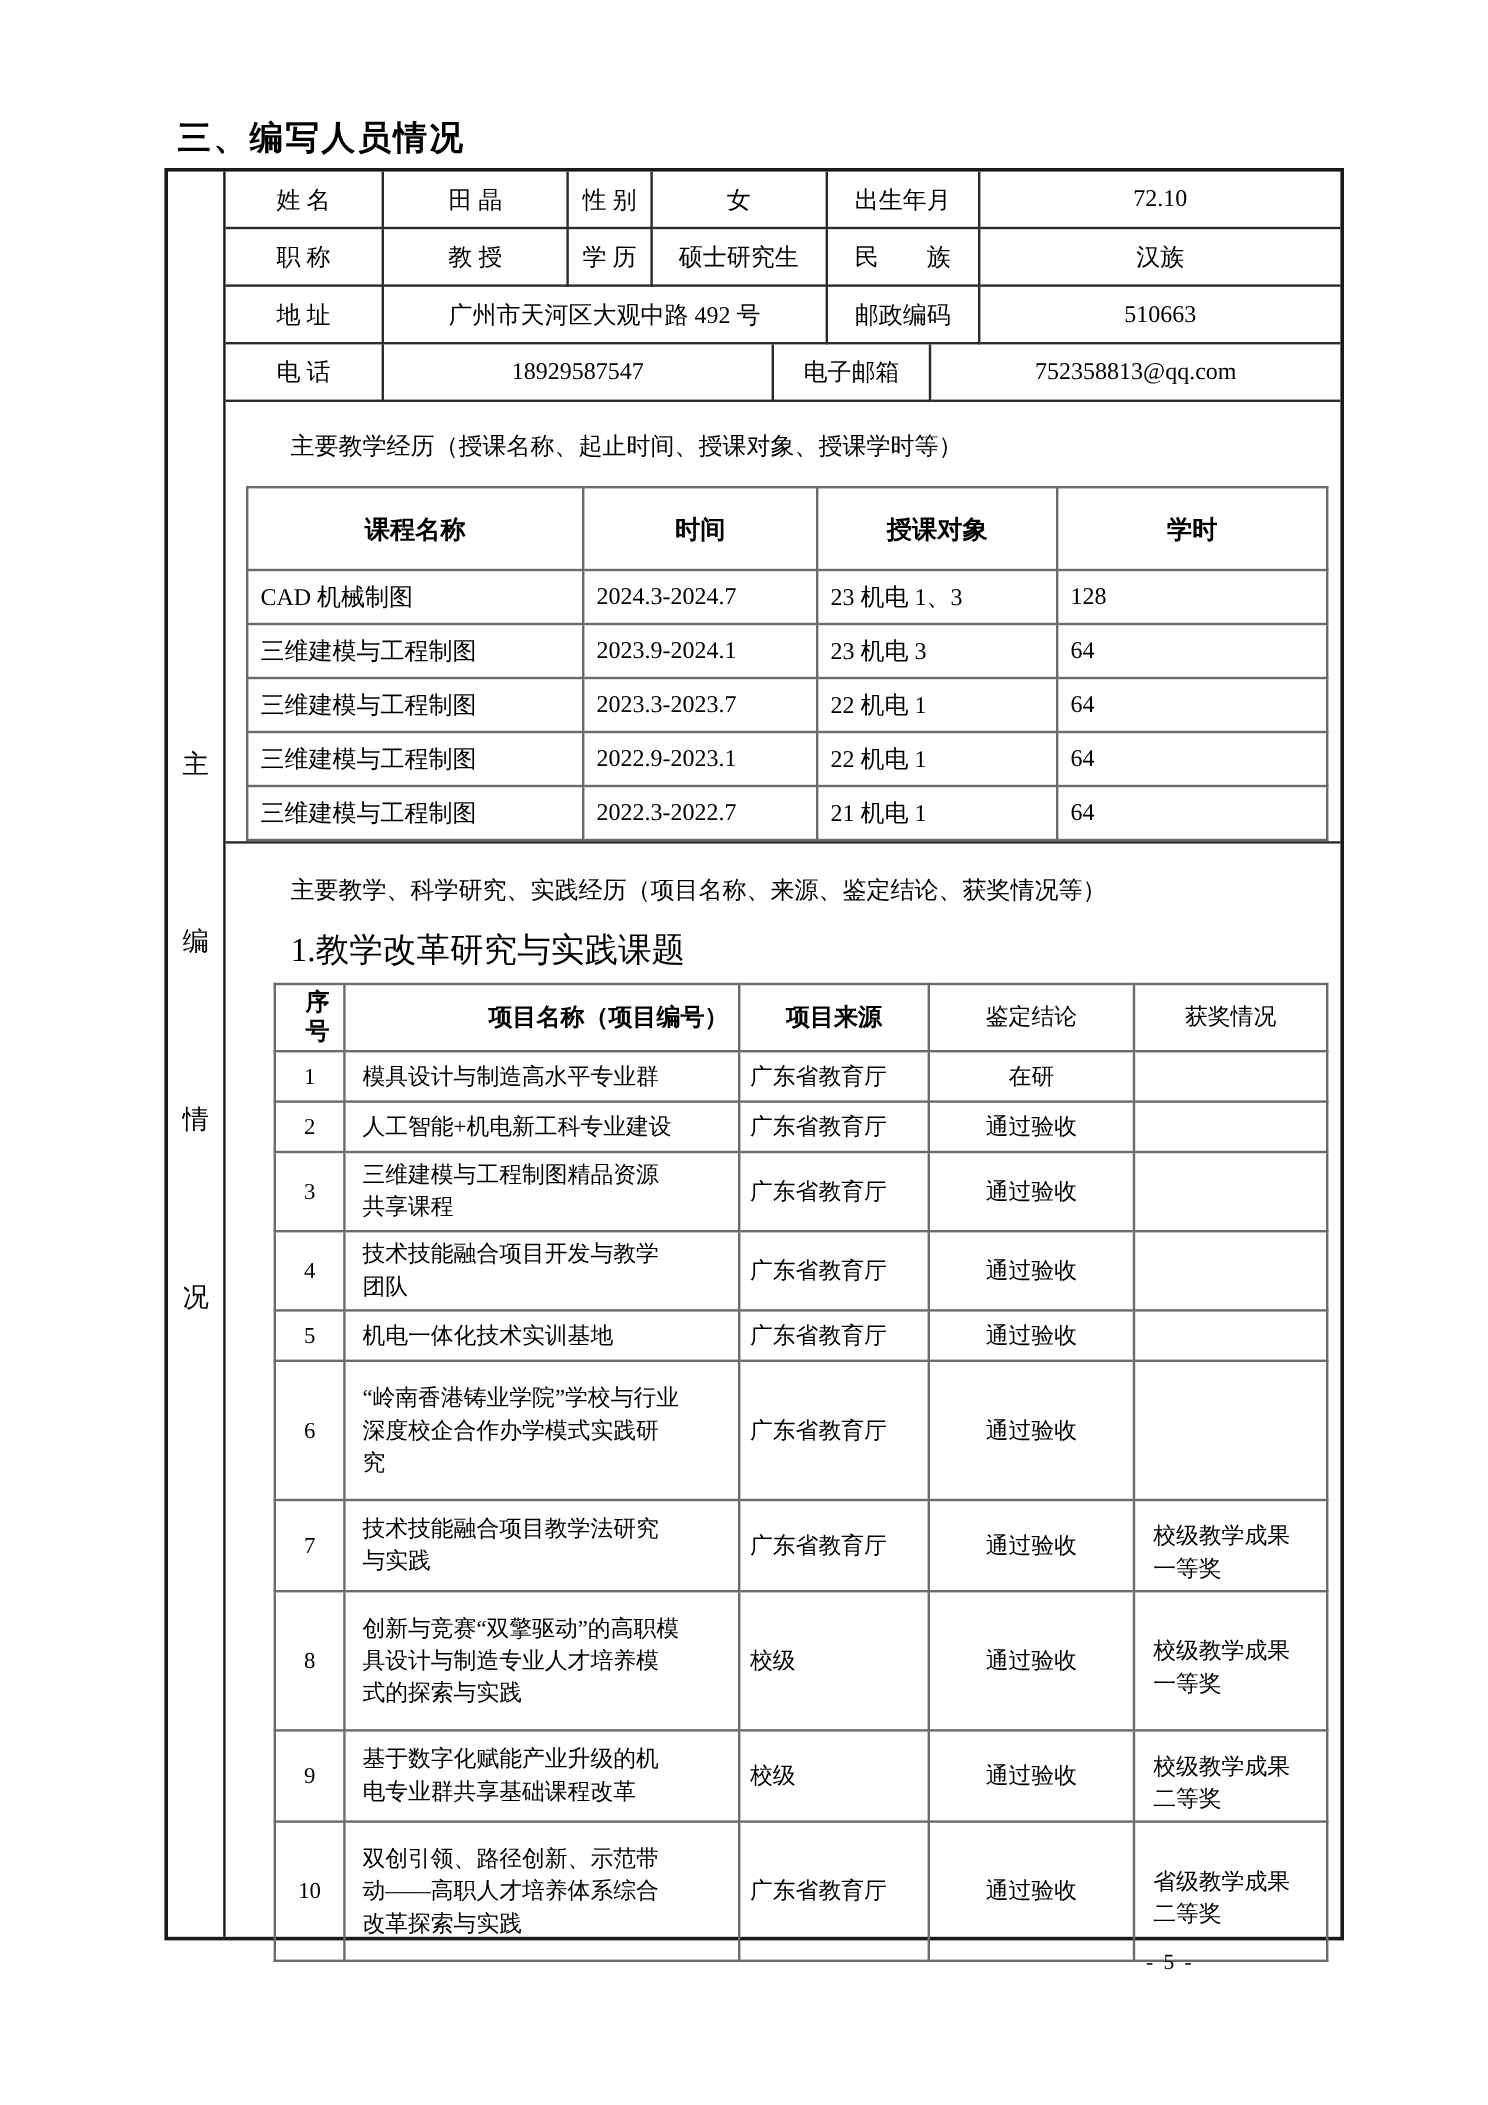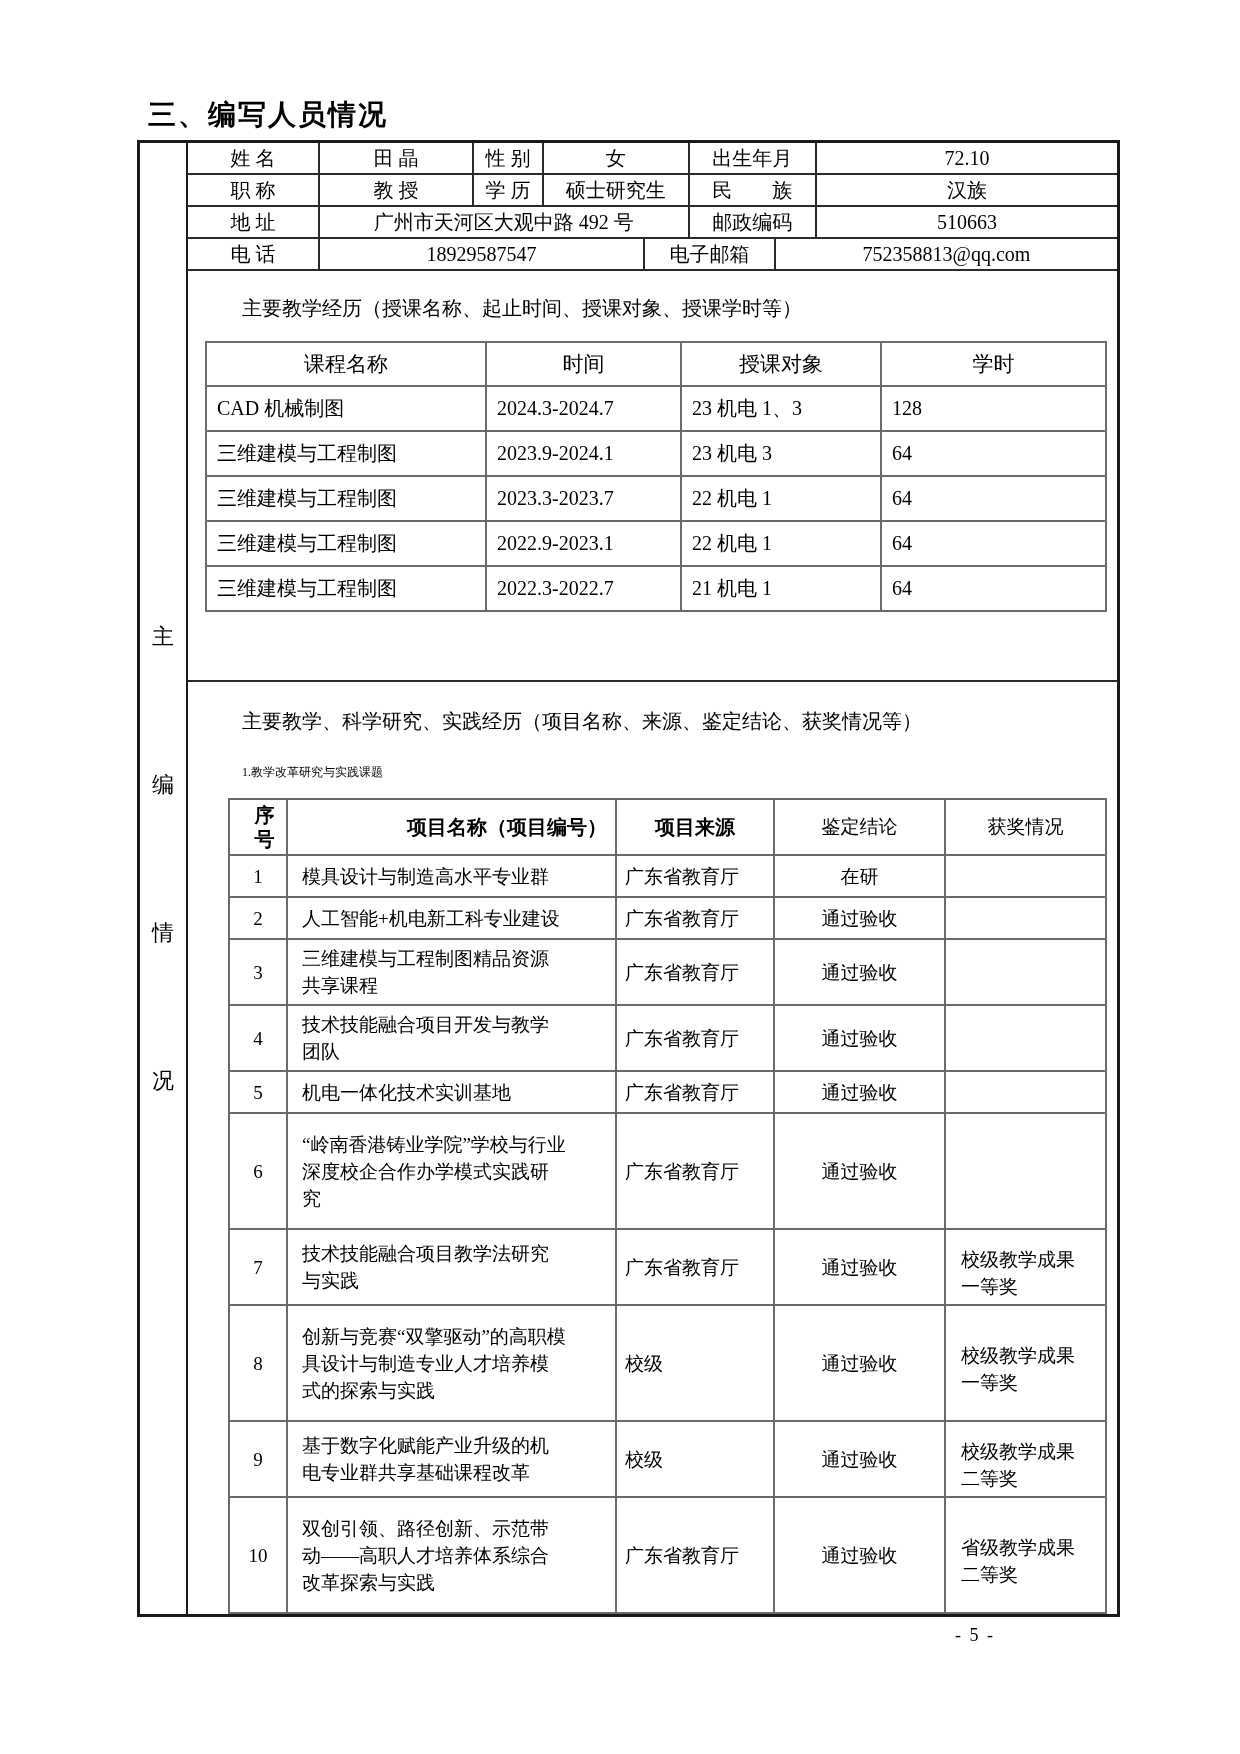--- a/index.html
+++ b/index.html
@@ -23,39 +23,39 @@
     display:flex;flex-direction:column;align-items:center;justify-content:center;
     gap:118px;padding-bottom:40px;font-size:22px;
   }
   .main-col{flex:1;display:flex;flex-direction:column;min-width:0;}
   
   .igrid{display:grid;box-sizing:border-box;}
   .igrid-a{grid-template-columns:14.2% 16.6% 7.5% 15.7% 13.7% 32.3%;}
   .igrid-b{grid-template-columns:14.2% 39.8% 13.7% 32.3%;}
   .igrid-c{grid-template-columns:14.2% 35% 14.1% 36.7%;}
   .icell{
-    height:32px;display:flex;align-items:center;justify-content:center;
+    height:48px;display:flex;align-items:center;justify-content:center;
     border-bottom:2px solid #2b2b2b;border-right:2px solid #2b2b2b;
     box-sizing:border-box;font-size:20px;overflow:hidden;white-space:nowrap;
   }
   .icell:last-child{border-right:none;}
   
   .sect1{height:426px;box-sizing:border-box;padding-top:22px;}
   .sect2{flex:1;box-sizing:border-box;border-top:2px solid #2b2b2b;padding-top:24px;}
   .sect-title{font-size:20px;margin-left:54px;line-height:30px;}
-  .sub-title{font-size:12px;margin-left:54px;line-height:28px;margin-top:22px;}
+  .sub-title{font-size:28px;margin-left:54px;line-height:28px;margin-top:22px;}
   
   .ctable{
     margin:18px 0 0 17px;width:900px;border-collapse:collapse;table-layout:fixed;
     font-size:20px;
   }
   .ctable th,.ctable td{
     border:2px solid #6b6b6b;box-sizing:border-box;padding:0 10px;
   }
-  .ctable th{height:44px;font-weight:normal;text-align:center;font-size:21px;}
+  .ctable th{height:69px;font-weight:bold;text-align:center;font-size:21px;}
   .ctable td{height:45px;text-align:left;font-weight:normal;}
   .ctable .c1{width:280px;}
   .ctable .c2{width:195px;}
   .ctable .c3{width:200px;}
   .ctable .c4{width:225px;}
   
   .ptable{
     margin:12px 0 0 40px;width:877px;border-collapse:collapse;table-layout:fixed;
     font-size:19px;
   }

